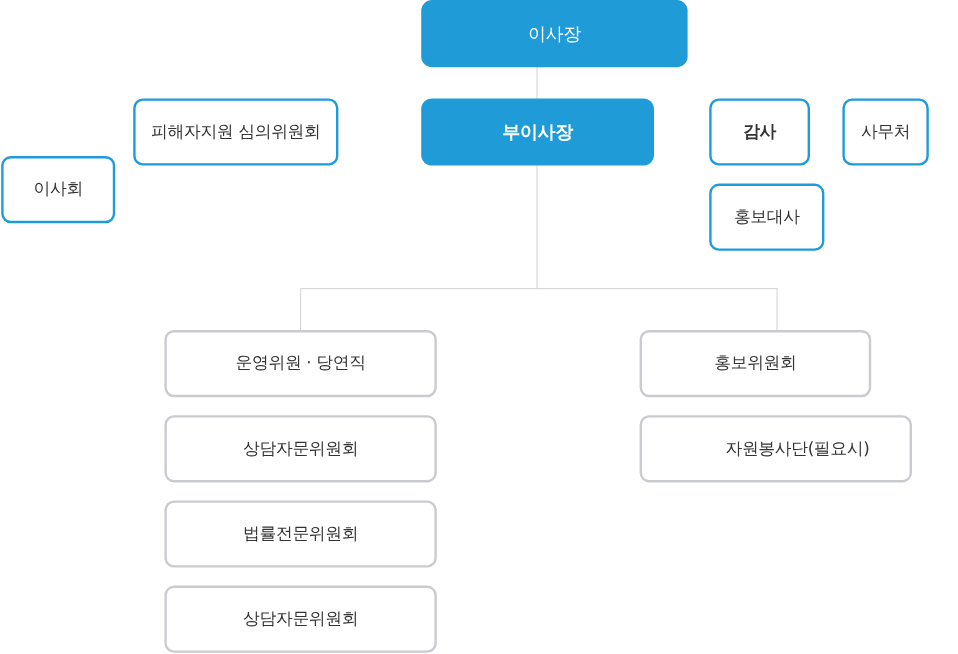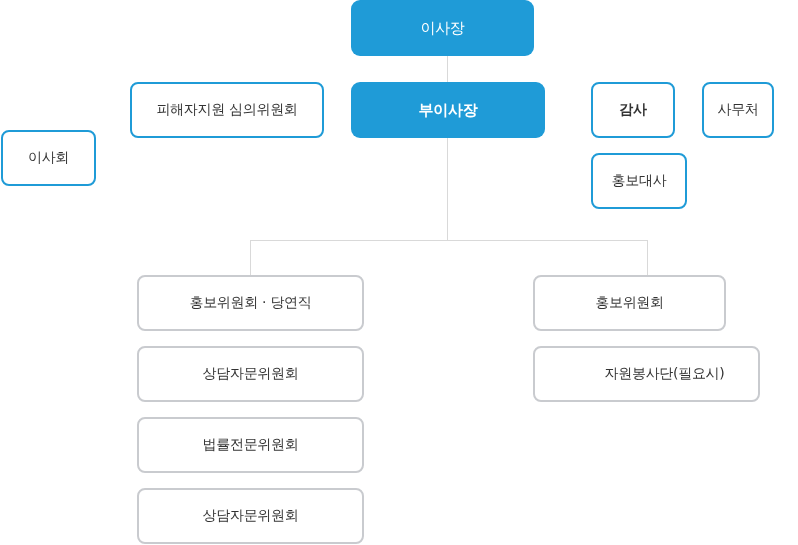--- a/index.html
+++ b/index.html
@@ -15,29 +15,29 @@
   </style>
 </head>
 <body>
 
 <div class="line" style="left:447px; top:55px; width:1px; height:28px;"></div>
 <div class="line" style="left:447px; top:137px; width:1px; height:104px;"></div>
 <div class="line" style="left:250px; top:240px; width:398px; height:1px;"></div>
 <div class="line" style="left:250px; top:240px; width:1px; height:36px;"></div>
 <div class="line" style="left:647px; top:240px; width:1px; height:36px;"></div>
 
-<div class="box primary" style="left:351px; top:0px; width:183px; height:56px;">이사장</div>
+<div class="box primary" style="left:351px; top:0px; width:222px; height:56px;">이사장</div>
 <div class="box primary" style="left:351px; top:82px; width:194px; height:56px;font-weight:bold;">부이사장</div>
 
 <div class="box blue" style="left:1px; top:82px; width:95px; height:56px;margin-top:48px;">이사회</div>
-<div class="box blue" style="left:111px; top:82px; width:194px; height:56px;margin-left:19px;">피해자지원 심의위원회</div>
+<div class="box blue" style="left:111px; top:82px; width:171px; height:56px;">피해자지원 심의위원회</div>
 
 <div class="box blue" style="left:591px; top:82px; width:84px; height:56px;font-weight:bold;">감사</div>
 <div class="box blue" style="left:702px; top:82px; width:72px; height:56px;">사무처</div>
 <div class="box blue" style="left:591px; top:153px; width:96px; height:56px;">홍보대사</div>
 
-<div class="box gray" style="left:137px; top:275px; width:227px; height:56px;">홍보위원회 · 당연직</div>
+<div class="box gray" style="left:137px; top:275px; width:227px; height:56px;">운영위원 · 당연직</div>
 <div class="box gray" style="left:137px; top:346px; width:227px; height:56px;">상담자문위원회</div>
 <div class="box gray" style="left:137px; top:417px; width:227px; height:56px;">법률전문위원회</div>
 <div class="box gray" style="left:137px; top:488px; width:227px; height:56px;">상담자문위원회</div>
 
 <div class="box gray" style="left:533px; top:275px; width:193px; height:56px;">홍보위원회</div>
 <div class="box gray" style="left:533px; top:346px; width:227px; height:56px;padding-left:36px;">자원봉사단(필요시)</div>
 
 </body></html>

